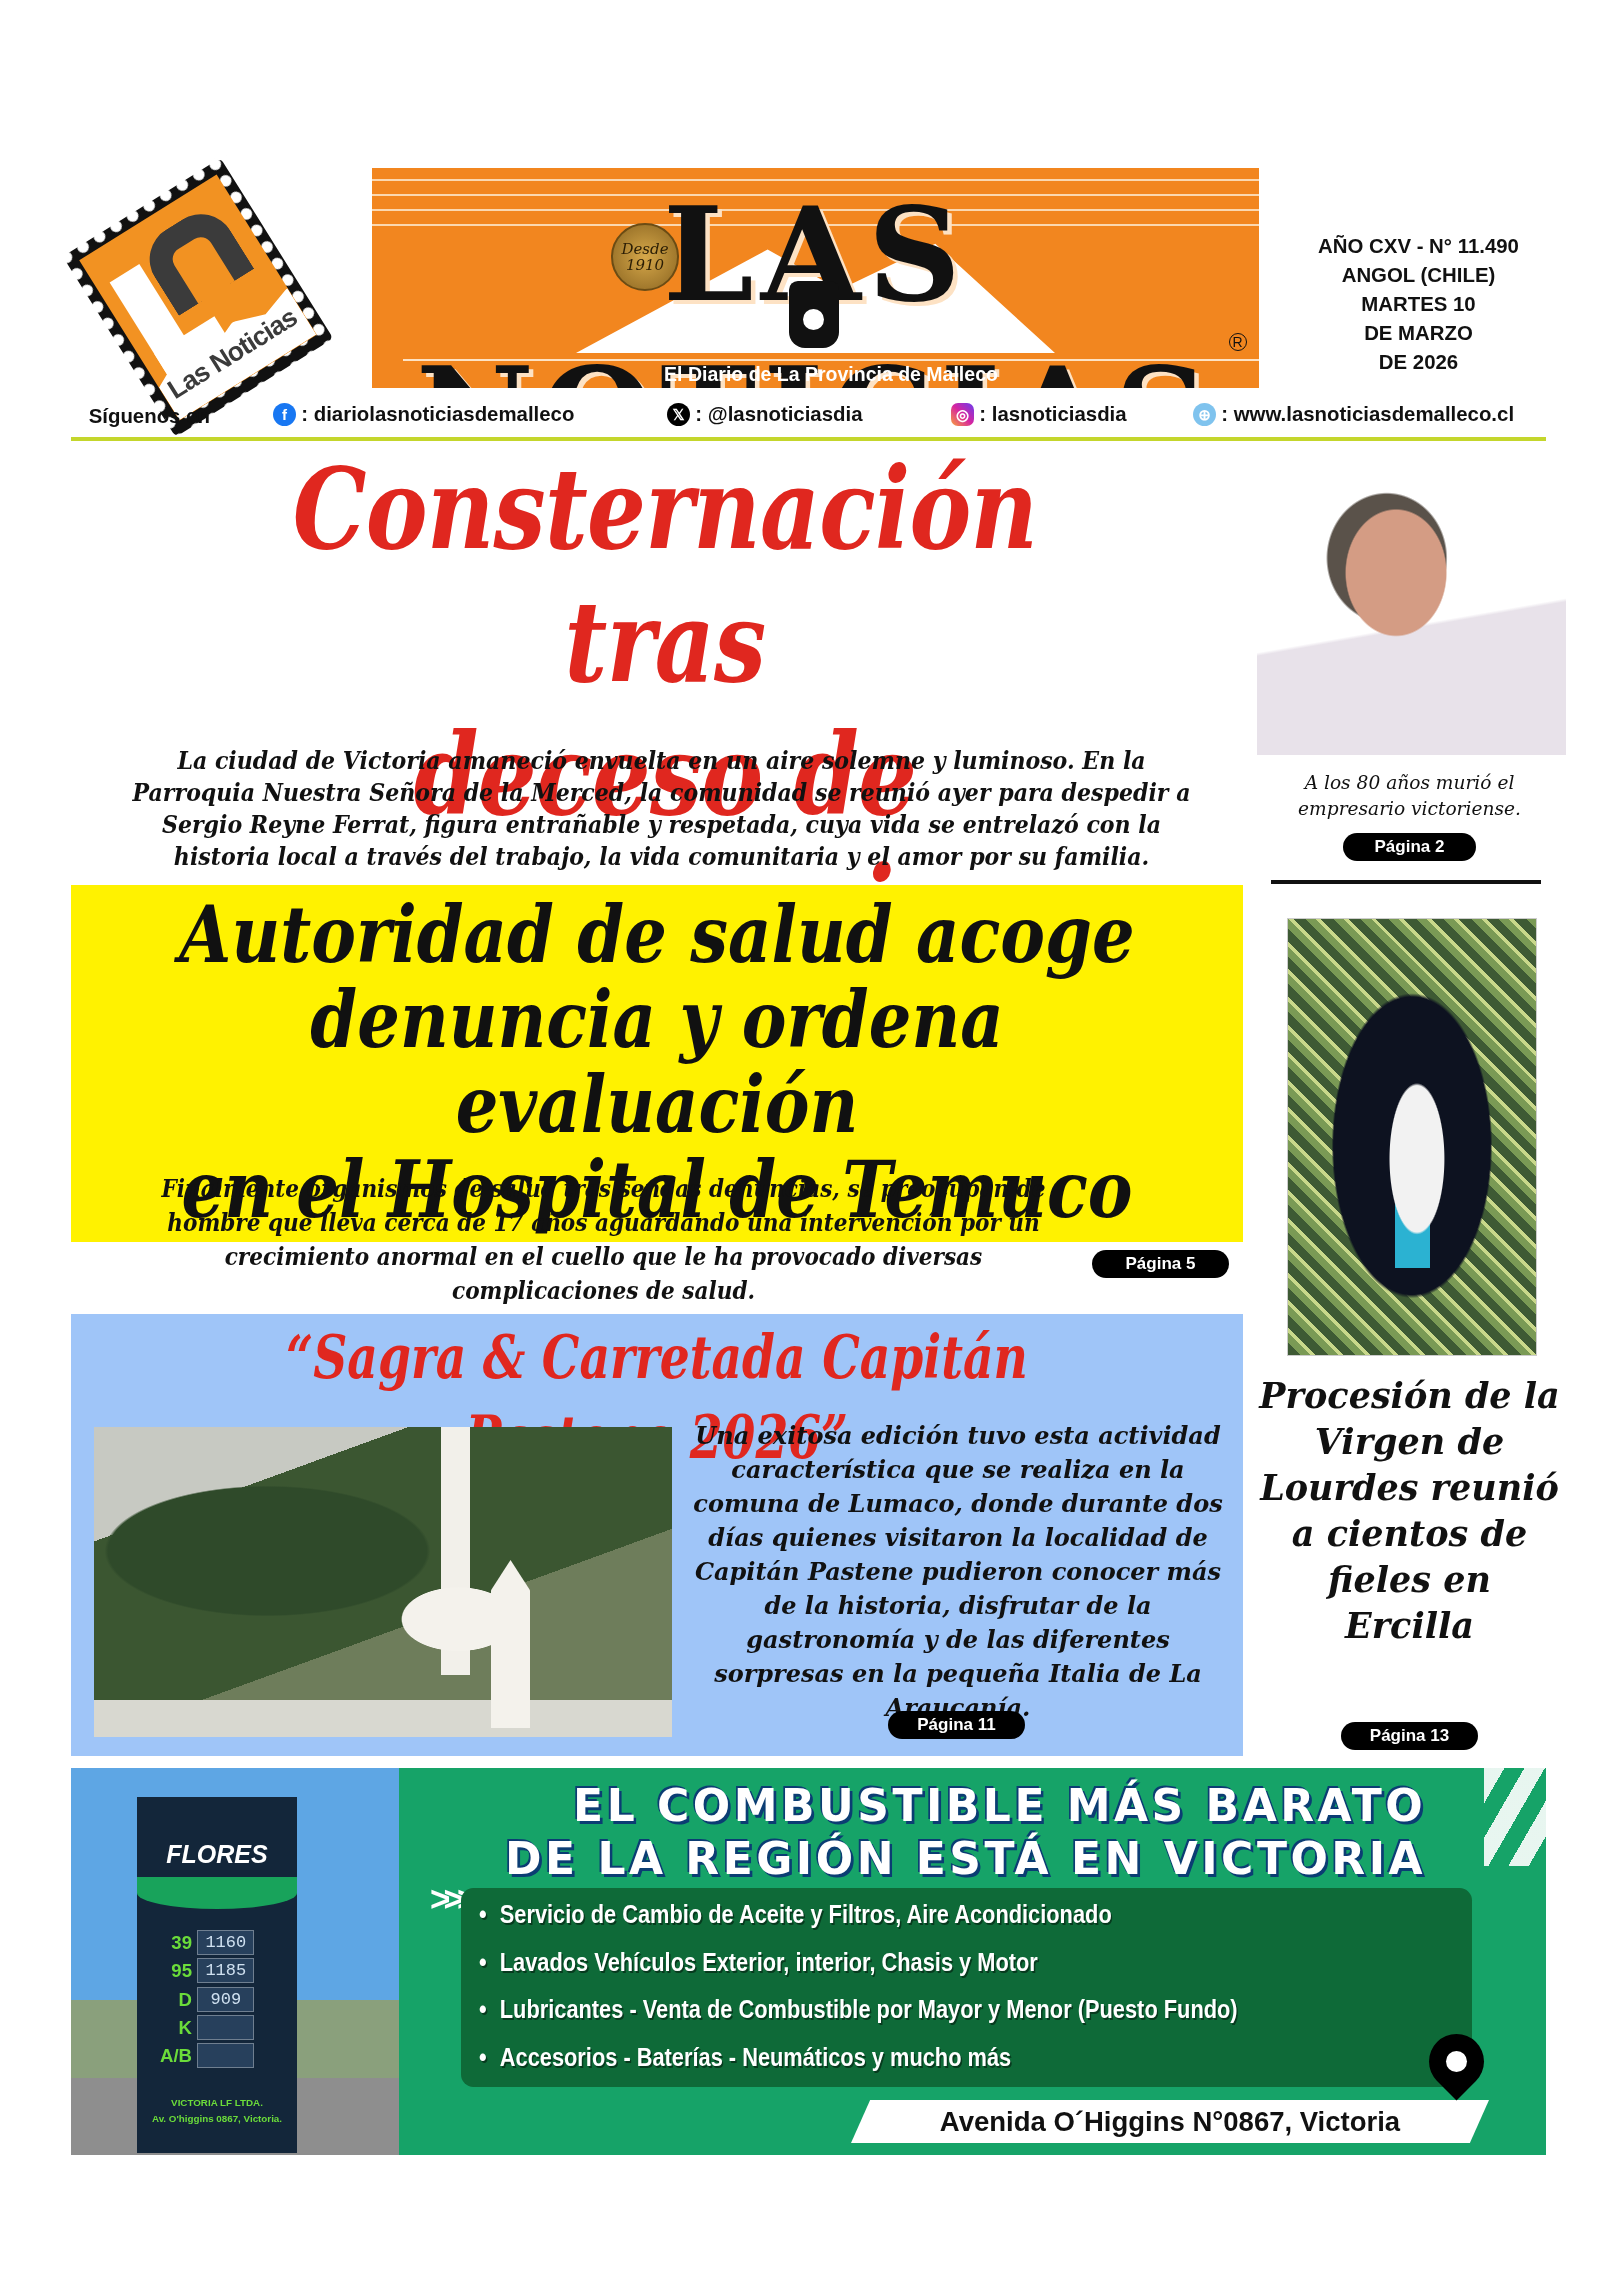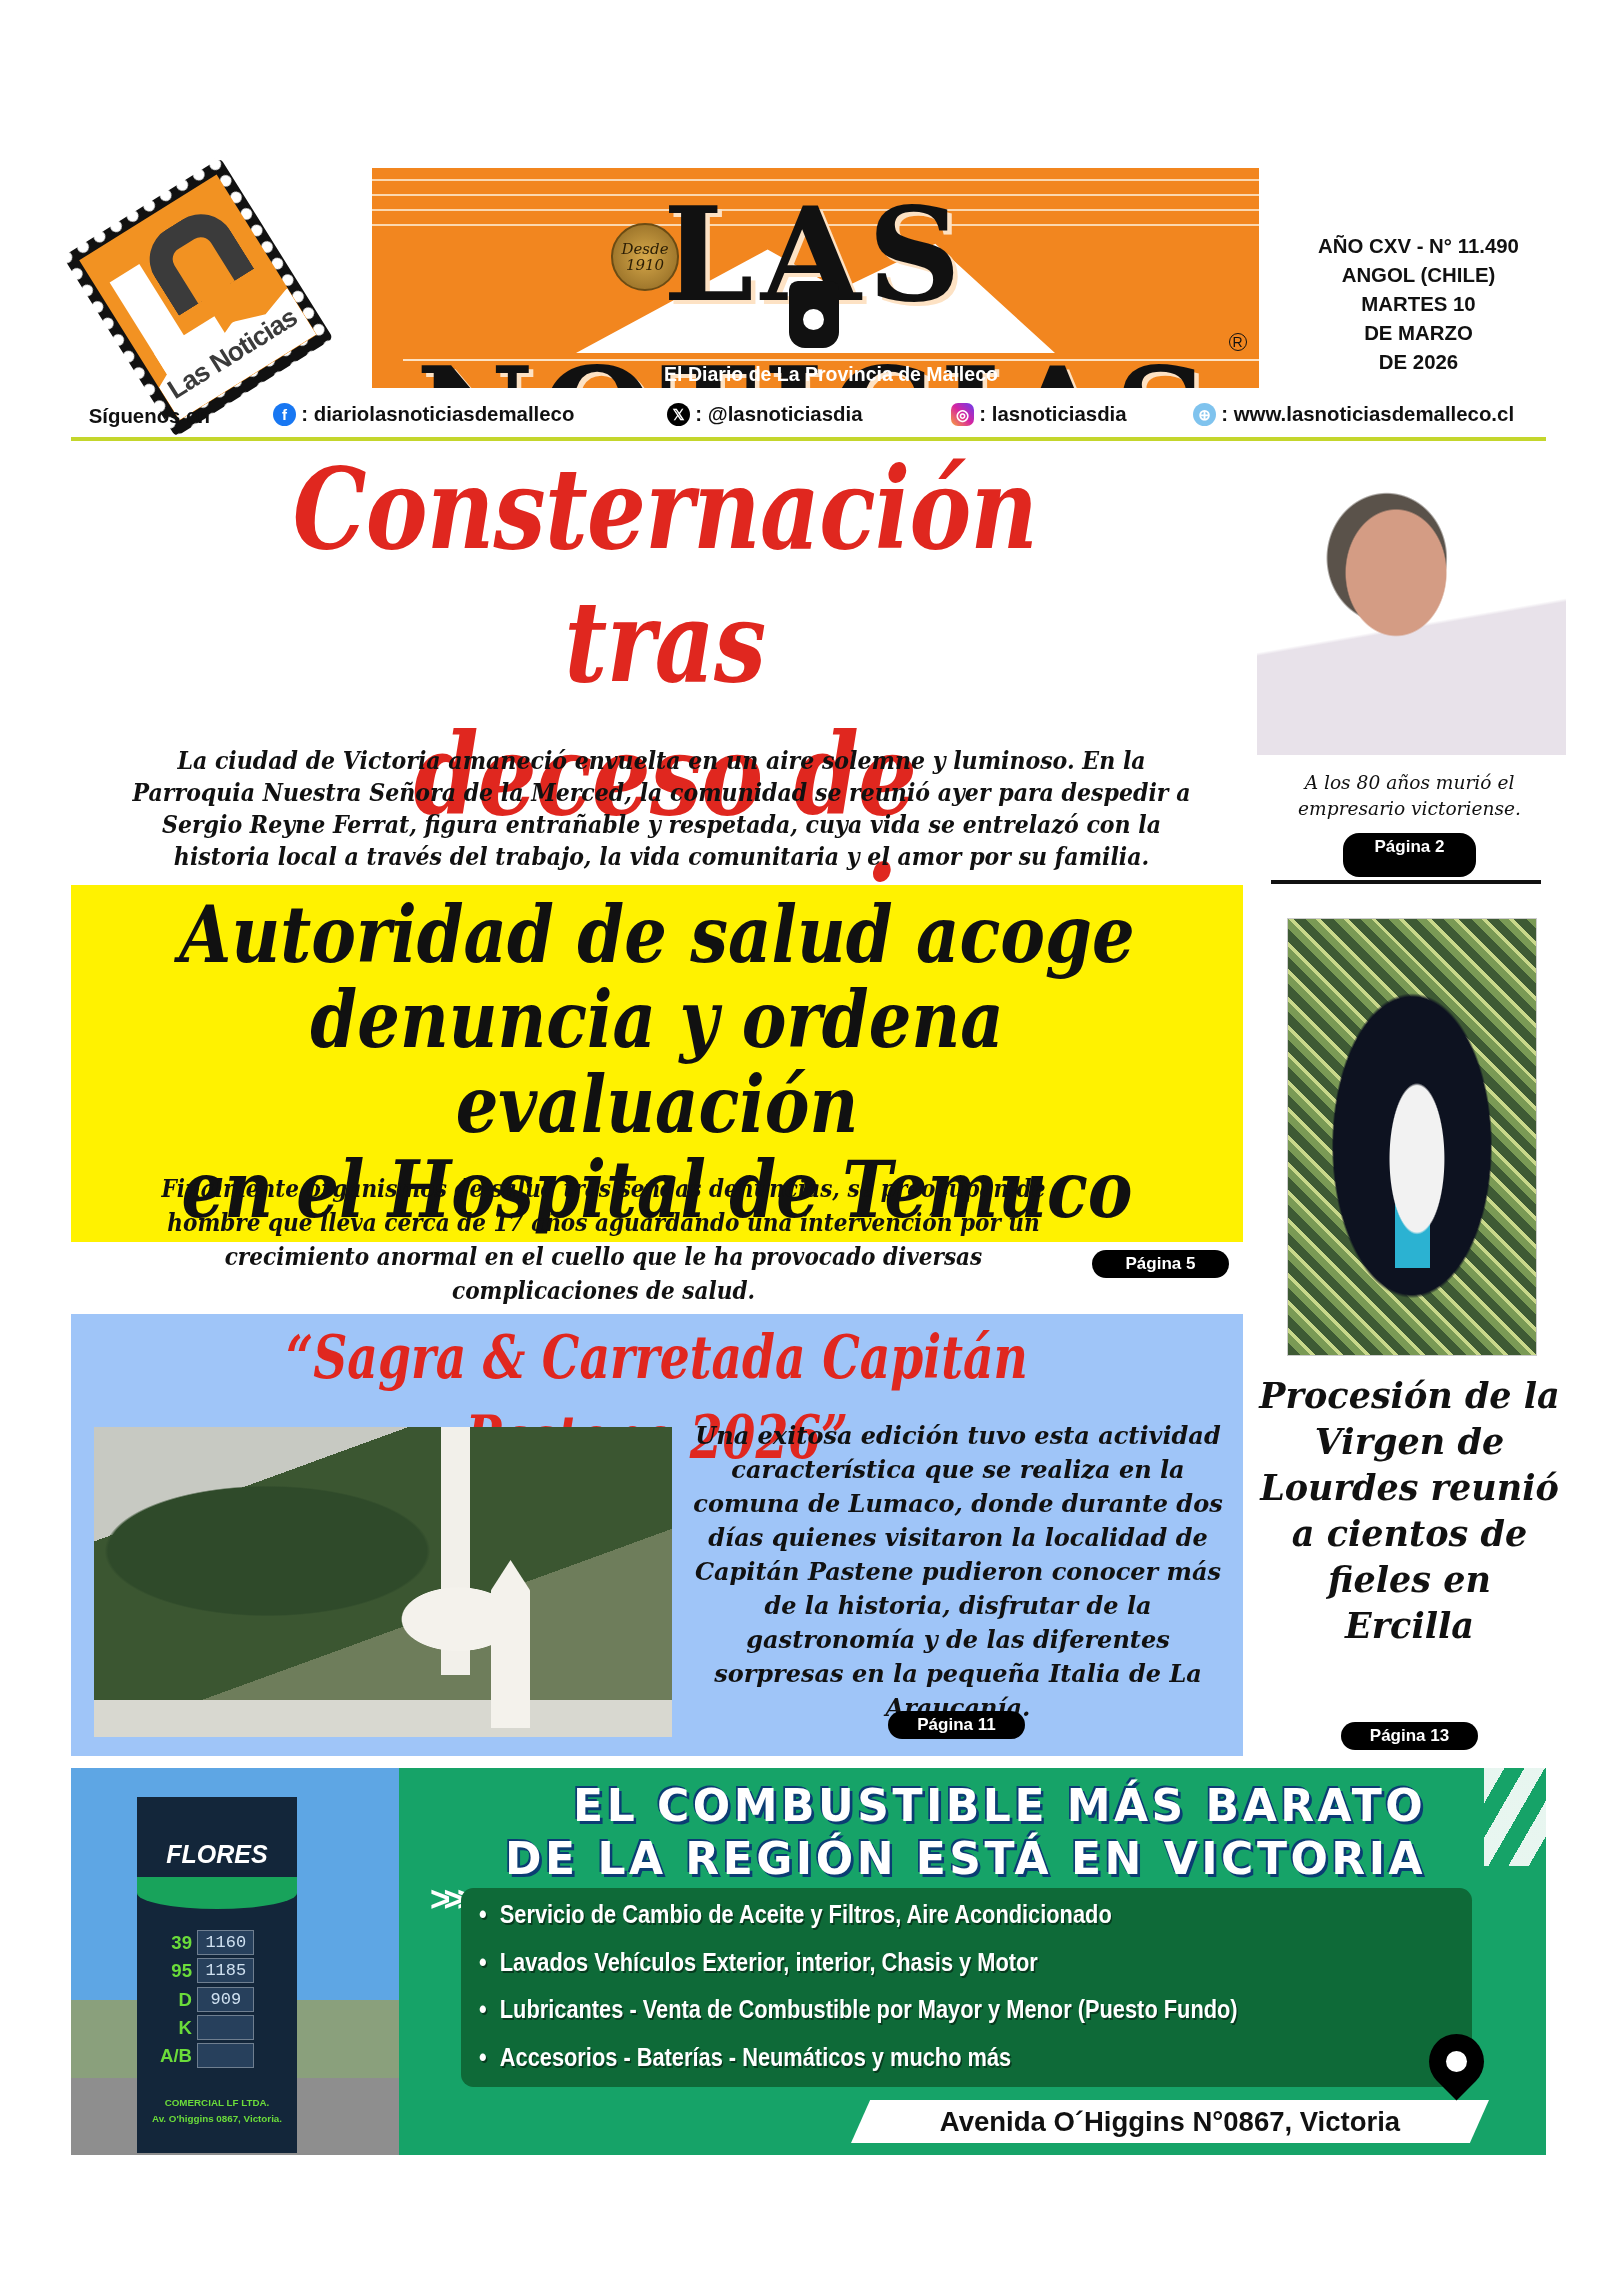--- a/index.html
+++ b/index.html
@@ -188,21 +188,21 @@
 <div class="abs green-rule"></div>
 
 <div class="abs lead-title">
   <div>Consternación tras</div>
   <div>deceso de empresario</div>
 </div>
 <div class="abs lead-body">La ciudad de Victoria amaneció envuelta en un aire solemne y luminoso. En la Parroquia Nuestra Señora de la Merced, la comunidad se reunió ayer para despedir a  Sergio Reyne Ferrat, figura entrañable y respetada, cuya vida se entrelazó con la historia local a través del trabajo, la vida comunitaria y el amor por su familia.</div>
 <div class="abs portrait"></div>
 <div class="abs caption">
   <div>A los 80 años murió el empresario victoriense.</div>
-  <div class="pill" style="width:133px; height:44px; line-height:28px; font-size:17px; margin:10.6px auto 0;">Página 2</div>
+  <div class="pill" style="width:133px; height:28px; line-height:28px; font-size:17px; margin:10.6px auto 0;">Página 2</div>
 </div>
 <div class="abs rule-black"></div>
 
 <div class="abs yellow">
   <div class="yellow-title">
     <div>Autoridad de salud acoge</div>
     <div>denuncia y ordena evaluación</div>
     <div>en el Hospital de Temuco</div>
   </div>
   <div class="yellow-body">Finalmente organismos de salud tras sendas denuncias, se preocupan de hombre que lleva cerca de 17 años aguardando una intervención por un crecimiento anormal en el cuello que le ha provocado diversas complicaciones de salud.</div>
@@ -241,21 +241,21 @@
       </div>
       <div class="price-row" style="top:218px;">
         <span class="price-label">K</span>
         <span class="price-box"></span>
       </div>
       <div class="price-row" style="top:246px;">
         <span class="price-label">A/B</span>
         <span class="price-box"></span>
       </div>
       <div class="ad-sign-company">
-        <div>COMERCIAL LF LTDA.</div>
+        <div>VICTORIA LF LTDA.</div>
         <div>Av. O'higgins 0867, Victoria.</div>
       </div>
     </div>
   </div>
 
   <div class="ad-headline">
     <div>EL COMBUSTIBLE MÁS BARATO</div>
     <div>DE LA REGIÓN ESTÁ EN VICTORIA</div>
   </div>
   <div class="ad-chevrons">&gt;&gt;&gt;</div>

